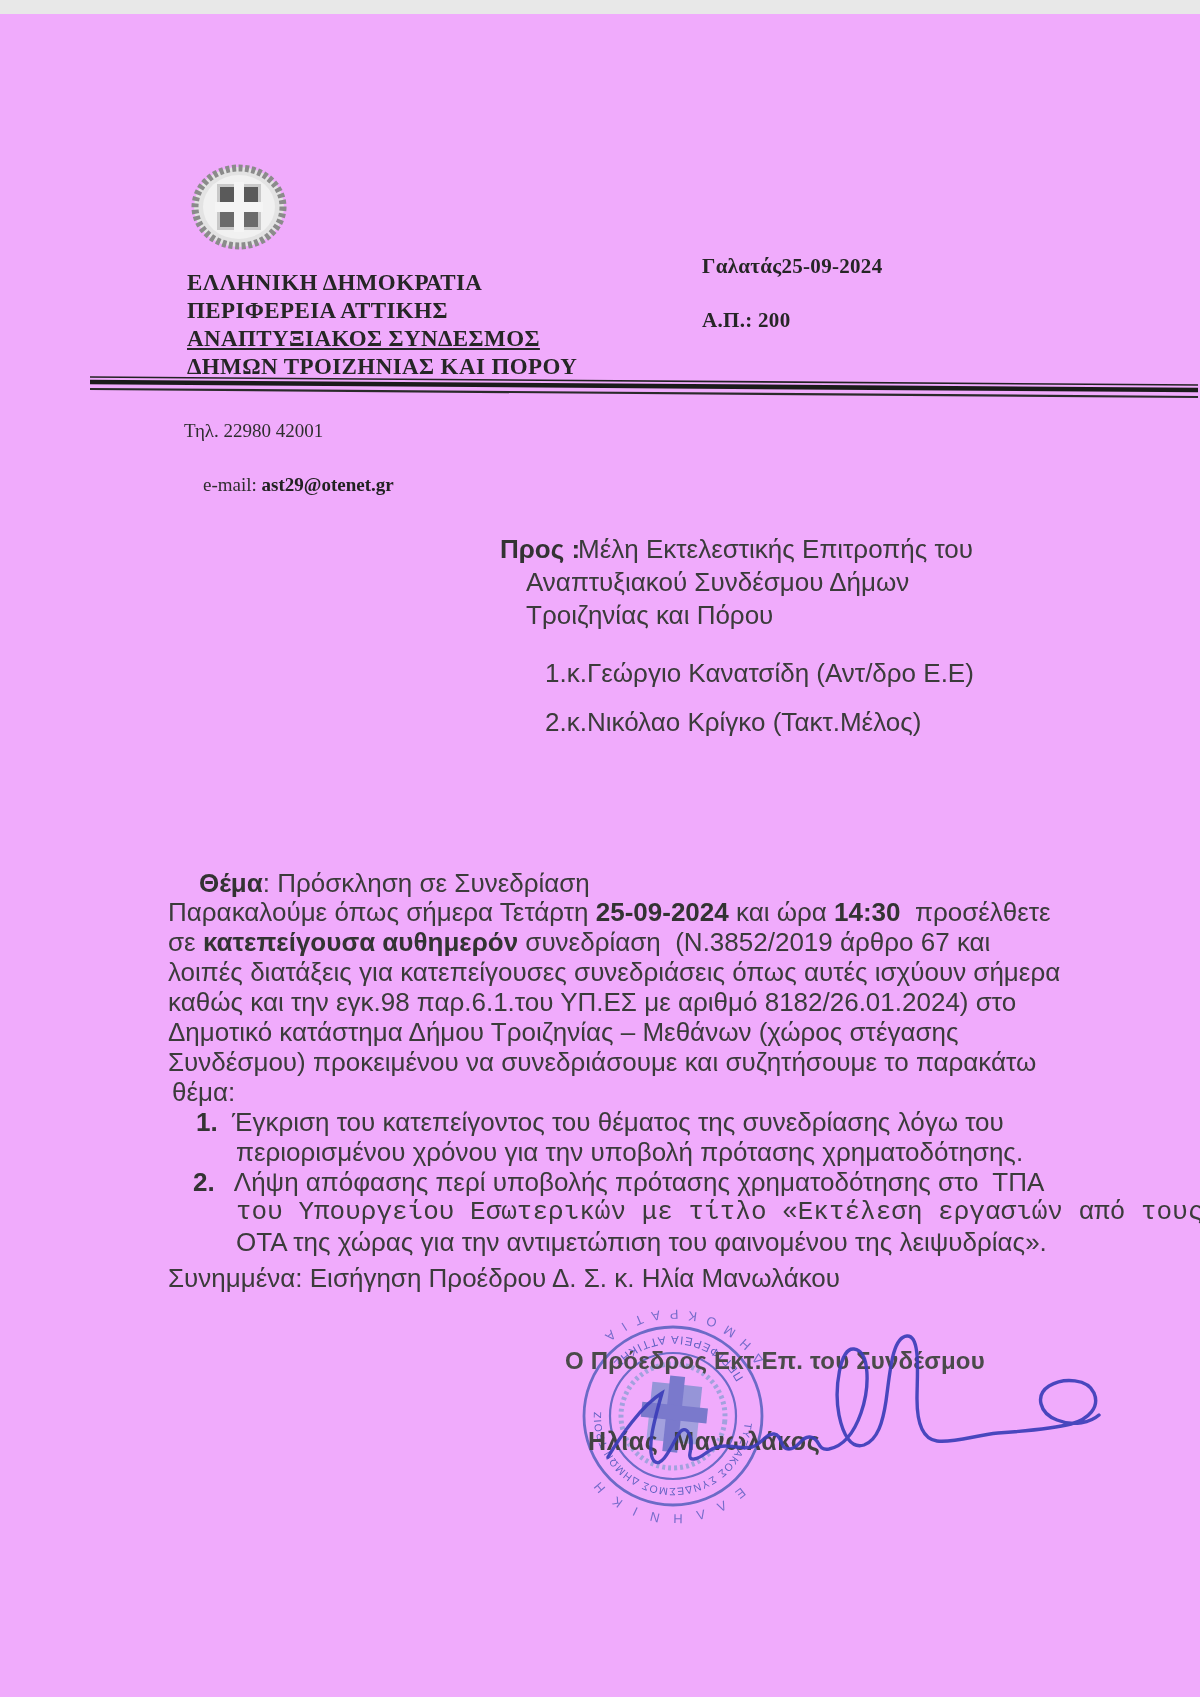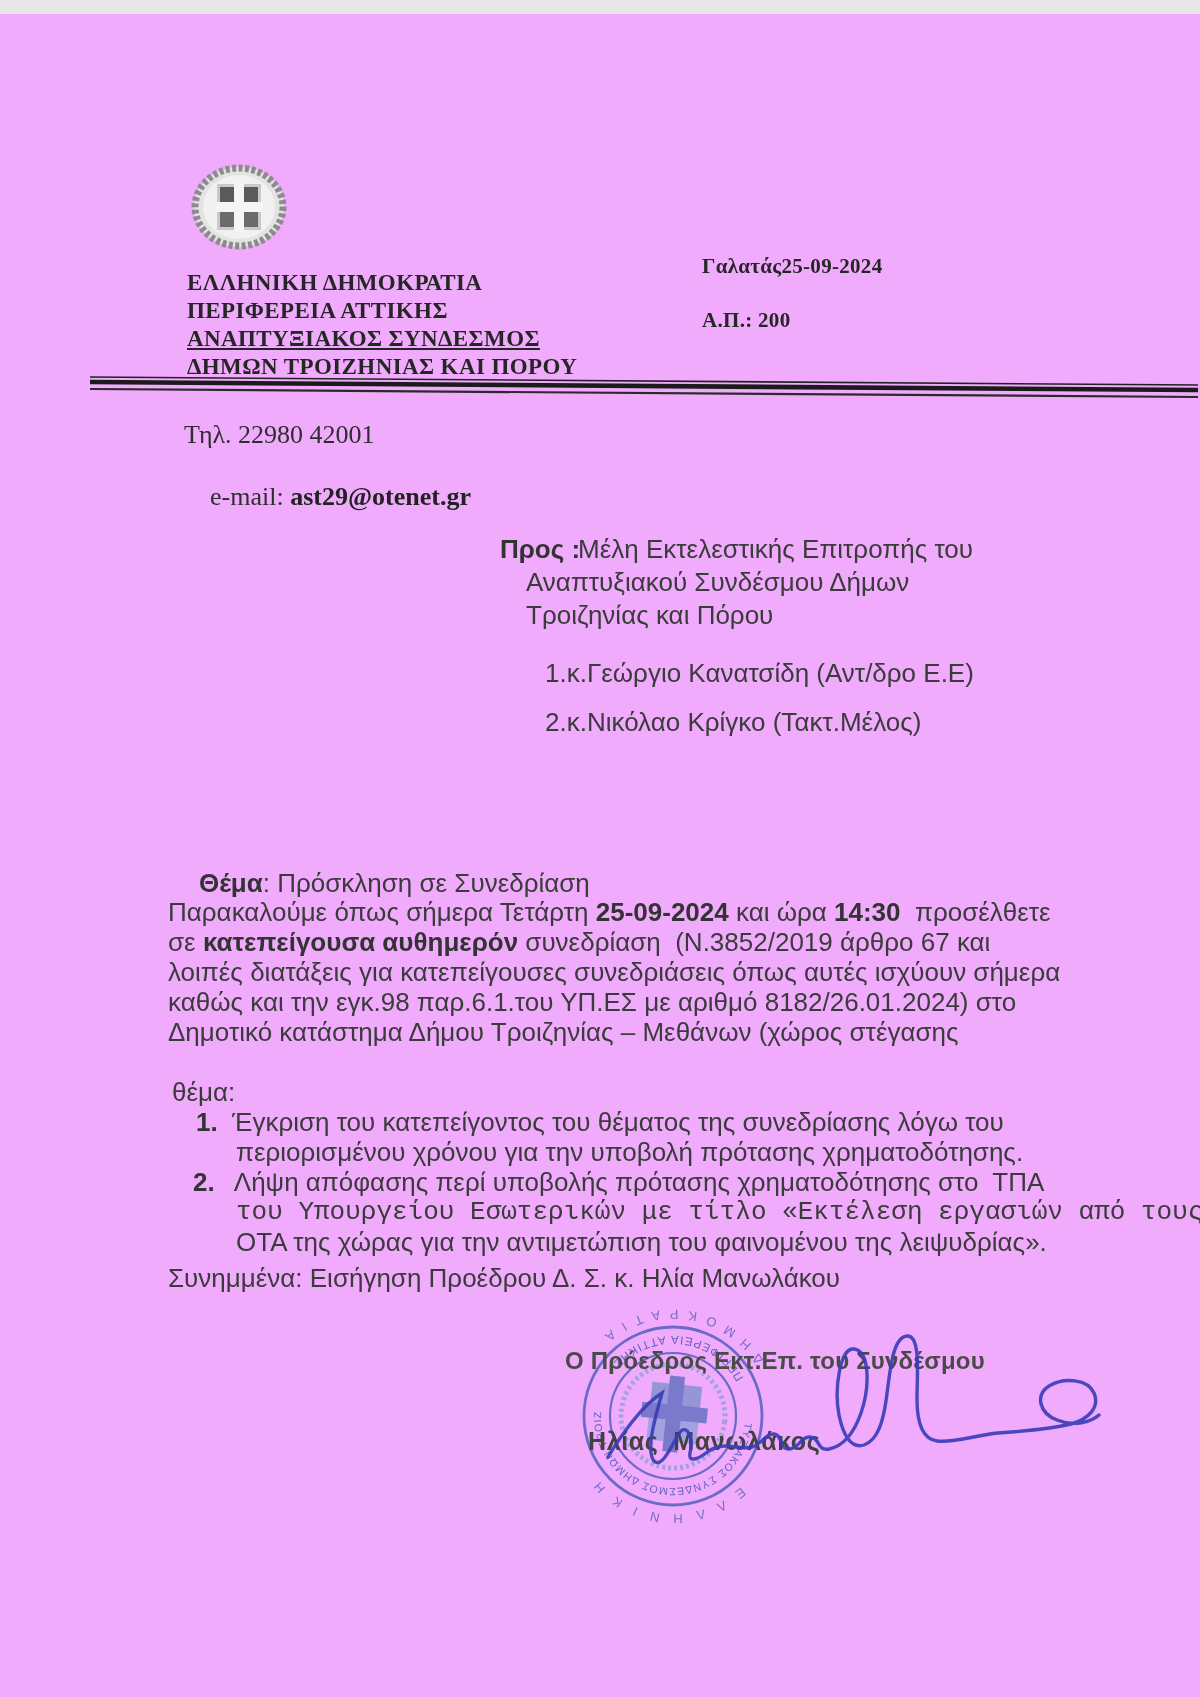--- a/index.html
+++ b/index.html
@@ -5,21 +5,21 @@
   html,body{margin:0;padding:0;background:#e8e8e8;}
   .page{
     position:relative;width:1200px;height:1697px;background:#f0abfc;margin:14px auto;
     font-family:"Liberation Sans",sans-serif;color:#383838;overflow:hidden;
   }
   .abs{position:absolute;white-space:pre;}
   
   .serif{font-family:"Liberation Serif","DejaVu Serif",serif;color:#262626;}
   .org-line{font-weight:bold;font-size:23px;letter-spacing:.4px;line-height:27px;}
   .date-line{font-weight:bold;font-size:21px;letter-spacing:.3px;text-align:center;}
-  .contact{font-size:26px;color:#2e2e2e;}
+  .contact{font-size:19px;color:#2e2e2e;}
   .contact b{font-weight:bold;color:#222;}
   
   .body-txt{font-size:26px;color:#3b3b3b;line-height:29px;}
   .b{font-weight:bold;color:#333;}
   .subject-label{font-weight:bold;color:#333;}
   .num{font-weight:bold;color:#343434;}
   
   .sig-title{font-weight:bold;font-size:24px;color:#4a4a4a;letter-spacing:.2px;z-index:4;}
   .sig-name{font-weight:bold;font-size:25px;color:#424242;letter-spacing:.6px;z-index:4;}
   svg.stamp{position:absolute;z-index:2;}
@@ -73,20 +73,21 @@
 
   <div class="abs body-txt" style="left:170px;top:826px;">
     <span class="subject-label">Θέμα</span><span>: Πρόσκληση σε Συνεδρίαση</span>
   </div>
 
   <div class="abs body-txt" style="left:168px;top:884px;"><span>Παρακαλούμε όπως σήμερα Τετάρτη </span><span class="b">25-09-2024</span><span> και ώρα </span><span class="b">14:30</span><span>  προσέλθετε</span></div>
   <div class="abs body-txt" style="left:168px;top:914px;"><span>σε </span><span class="b">κατεπείγουσα αυθημερόν</span><span> συνεδρίαση  (Ν.3852/2019 άρθρο 67 και</span></div>
   <div class="abs body-txt" style="left:168px;top:944px;"><span>λοιπές διατάξεις για κατεπείγουσες συνεδριάσεις όπως αυτές ισχύουν σήμερα</span></div>
   <div class="abs body-txt" style="left:168px;top:974px;"><span>καθώς και την εγκ.98 παρ.6.1.του ΥΠ.ΕΣ με αριθμό 8182/26.01.2024) στο</span></div>
   <div class="abs body-txt" style="left:168px;top:1004px;"><span>Δημοτικό κατάστημα Δήμου Τροιζηνίας – Μεθάνων (χώρος στέγασης</span></div>
+  <div class="abs body-txt" style="left:168px;top:1034px;"><span>Συνδέσμου) προκειμένου να συνεδριάσουμε και συζητήσουμε το παρακάτω</span></div>
   <div class="abs body-txt" style="left:172px;top:1064px;"><span>θέμα:</span></div>
 
   <div class="abs body-txt num" style="left:196px;top:1094px;">1.</div>
   <div class="abs body-txt" style="left:232px;top:1094px;">Έγκριση του κατεπείγοντος του θέματος της συνεδρίασης λόγω του</div>
   <div class="abs body-txt" style="left:236px;top:1124px;">περιορισμένου χρόνου για την υποβολή πρότασης χρηματοδότησης.</div>
   <div class="abs body-txt num" style="left:193px;top:1154px;">2.</div>
   <div class="abs body-txt" style="left:228px;top:1154px;"> Λήψη απόφασης περί υποβολής πρότασης χρηματοδότησης στο  ΤΠΑ</div>
   <div class="abs body-txt" style="left:236px;top:1184px;font-family:Liberation Mono, monospace;">του Υπουργείου Εσωτερικών με τίτλο «Εκτέλεση εργασιών από τους</div>
   <div class="abs body-txt" style="left:236px;top:1214px;">ΟΤΑ της χώρας για την αντιμετώπιση του φαινομένου της λειψυδρίας».</div>
 

